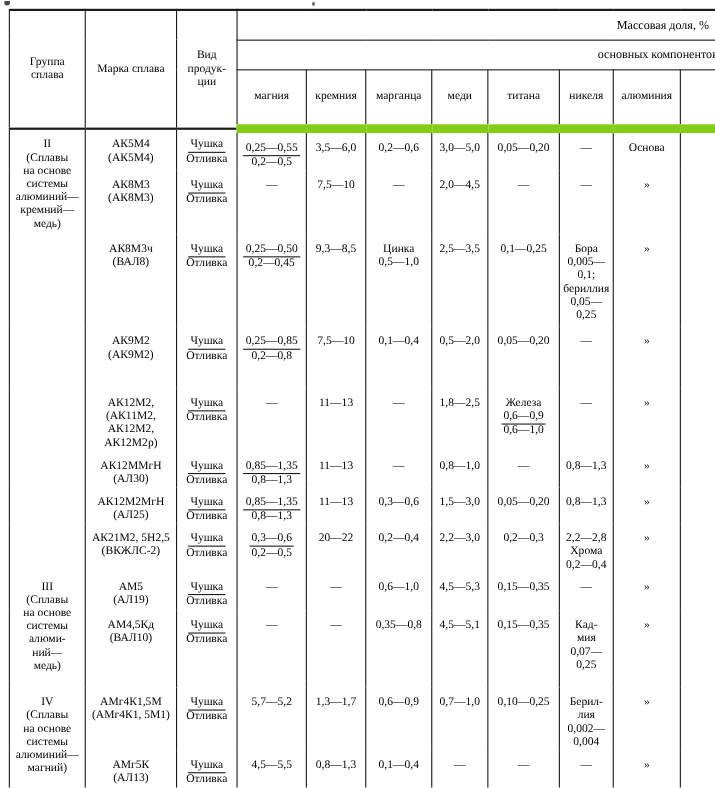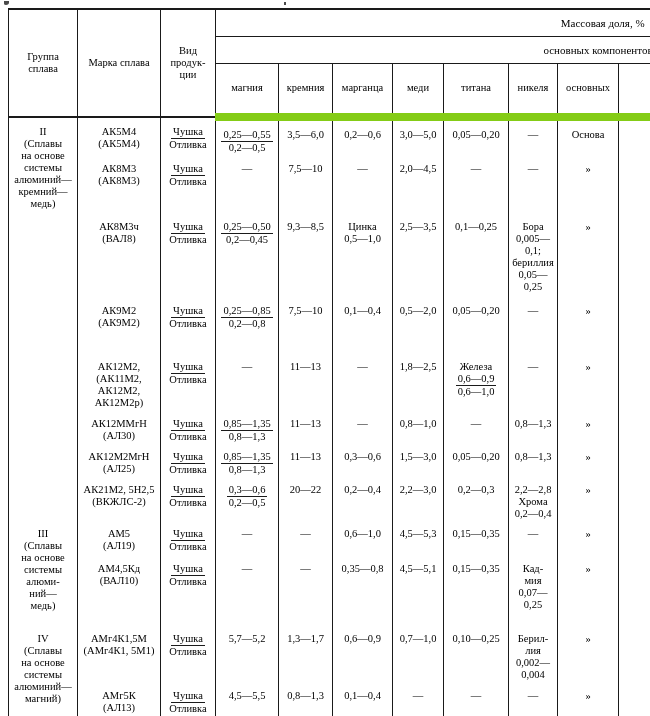--- a/index.html
+++ b/index.html
@@ -103,21 +103,21 @@
       <tr class="h2">
         <th class="span-title2" colspan="8">основных компонентов</th>
       </tr>
       <tr class="h3">
         <th>магния</th>
         <th>кремния</th>
         <th>марганца</th>
         <th>меди</th>
         <th>титана</th>
         <th>никеля</th>
-        <th>основных</th>
+        <th>алюминия</th>
         <th class="lastcol"></th>
       </tr>
     </thead>
     <tbody>
 
       <tr class="r1">
         <td rowspan="8">II
 (Сплавы
 на основе
 системы

